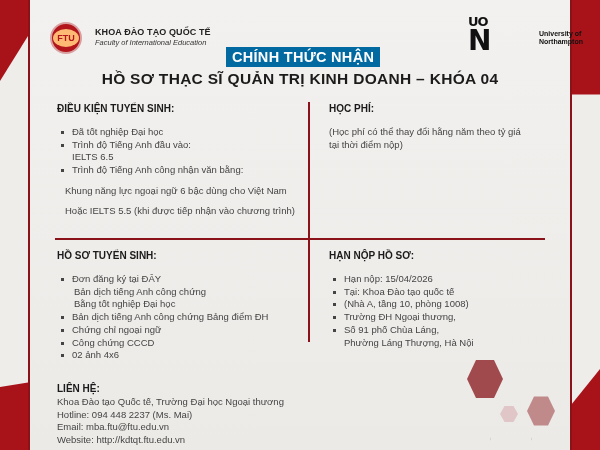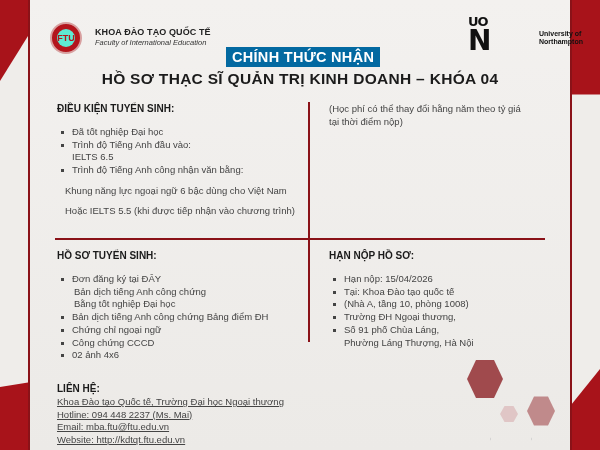--- a/index.html
+++ b/index.html
@@ -5,21 +5,21 @@
   html,body{margin:0;padding:0;}
   body{width:600px;height:450px;position:relative;overflow:hidden;background:#f1efed;font-family:"Liberation Sans",sans-serif;color:#333;}
   .paper{position:absolute;inset:0;background:linear-gradient(180deg,#f3f1ef,#eceae7);}
   .left-red{position:absolute;left:0;top:0;width:28px;height:450px;background:#a8131a;}
   .left-white-diag{position:absolute;left:0;top:0;width:28px;height:450px;background:#efedea;clip-path:polygon(0 18%,100% 8%,100% 85%,0 86%);}
   .left-line{position:absolute;left:28px;top:0;width:2px;height:450px;background:#8a1218;}
   .right-red{position:absolute;left:571px;top:0;width:29px;height:450px;background:#a8131a;}
   .right-white{position:absolute;left:571px;top:0;width:29px;height:450px;background:#efedea;clip-path:polygon(0 21%,100% 21%,100% 82%,0 90%);}
   .right-line{position:absolute;left:570px;top:0;width:2px;height:450px;background:#8a1218;}
   .logo-ftu{position:absolute;left:50px;top:22px;width:32px;height:32px;border-radius:50%;background:#b3151c;border:2px solid #d8a0a0;box-sizing:border-box;display:flex;align-items:center;justify-content:center;}
-  .logo-ftu .inner{width:18px;height:18px;border-radius:50%;background:#5eead4;color:#b3151c;font-size:9px;font-weight:bold;display:flex;align-items:center;justify-content:center;}
+  .logo-ftu .inner{width:26px;height:18px;border-radius:50%;background:#fdba74;color:#b3151c;font-size:9px;font-weight:bold;display:flex;align-items:center;justify-content:center;}
   .faculty{position:absolute;left:95px;top:27px;}
   .faculty .vn{font-size:9px;font-weight:bold;color:#222;letter-spacing:0.1px;}
   .faculty .en{font-size:7.5px;color:#333;margin-top:1px;font-style:italic;}
   .uon{position:absolute;left:468px;top:14px;display:flex;align-items:center;gap:40px;}
   .uon .mark{width:28px;height:40px;position:relative;}
   .uon .mark .u{position:absolute;left:0;top:0;font-size:13px;font-weight:bold;color:#111;letter-spacing:-1px;font-family:"DejaVu Sans",sans-serif;}
   .uon .mark .n{position:absolute;left:0;top:14px;font-size:28px;font-weight:bold;color:#111;line-height:26px;font-family:"DejaVu Sans",sans-serif;}
   .uon .txt{font-size:7px;font-weight:bold;color:#111;line-height:8px;margin-left:3px;margin-top:8px;}
   .badge{position:absolute;left:226px;top:47px;background:#0369a1;color:#fff;font-weight:bold;font-size:14.5px;padding:2px 6px;letter-spacing:0.3px;}
   .main-title{position:absolute;left:0;width:600px;top:70px;text-align:center;font-weight:bold;font-size:15.5px;color:#1b1b1b;letter-spacing:0.3px;}
@@ -30,21 +30,21 @@
   .sec ul{margin:0;padding:0;list-style:none;}
   .sec li{position:relative;padding-left:15px;line-height:12.7px;}
   .sec li.b::before{content:"";position:absolute;left:4px;top:5px;width:3px;height:3px;background:#444;}
   .sec .plain{line-height:12.7px;}
   .s1{left:57px;top:103px;width:250px;}
   .s2{left:329px;top:103px;width:230px;}
   .s3{left:57px;top:250px;width:250px;}
   .s4{left:329px;top:250px;width:230px;}
   .s5{left:57px;top:383px;width:300px;}
   .s5 h3{margin-bottom:2px;}
-  .s5 .plain{line-height:12.5px;text-decoration:underline;}
+  .s5 .plain{line-height:12.5px;}
   .hex{position:absolute;clip-path:polygon(25% 5%,75% 5%,100% 50%,75% 95%,25% 95%,0 50%);}
 </style>
 </head>
 <body>
 
 <div class="paper"></div>
 <div class="left-red"></div>
 <div class="left-white-diag"></div>
 <div class="left-line"></div>
 <div class="right-red"></div>
@@ -82,20 +82,21 @@
     <li class="b">Đã tốt nghiệp Đại học</li>
     <li class="b">Trình độ Tiếng Anh đầu vào:</li>
     <li>IELTS 6.5</li>
     <li class="b">Trình độ Tiếng Anh công nhận văn bằng:</li>
   </ul>
   <div class="plain" style="margin-top:8px;padding-left:8px;">Khung năng lực ngoại ngữ 6 bậc dùng cho Việt Nam</div>
   <div class="plain" style="margin-top:7px;padding-left:8px;">Hoặc IELTS 5.5 (khi được tiếp nhận vào  chương trình)</div>
 </div>
 
 <div class="sec s2">
+  <h3>HỌC PHÍ:</h3>
   <div class="plain">(Học phí có thể thay đổi hằng năm theo tỷ giá</div>
   <div class="plain">tại thời điểm nộp)</div>
 </div>
 
 <div class="sec s3">
   <h3>HỒ SƠ TUYỂN SINH:</h3>
   <ul>
     <li class="b">Đơn đăng ký tại ĐÂY</li>
     <li style="padding-left:17px">Bản dịch tiếng Anh công chứng</li>
     <li style="padding-left:17px">Bằng tốt nghiệp Đại học</li>

